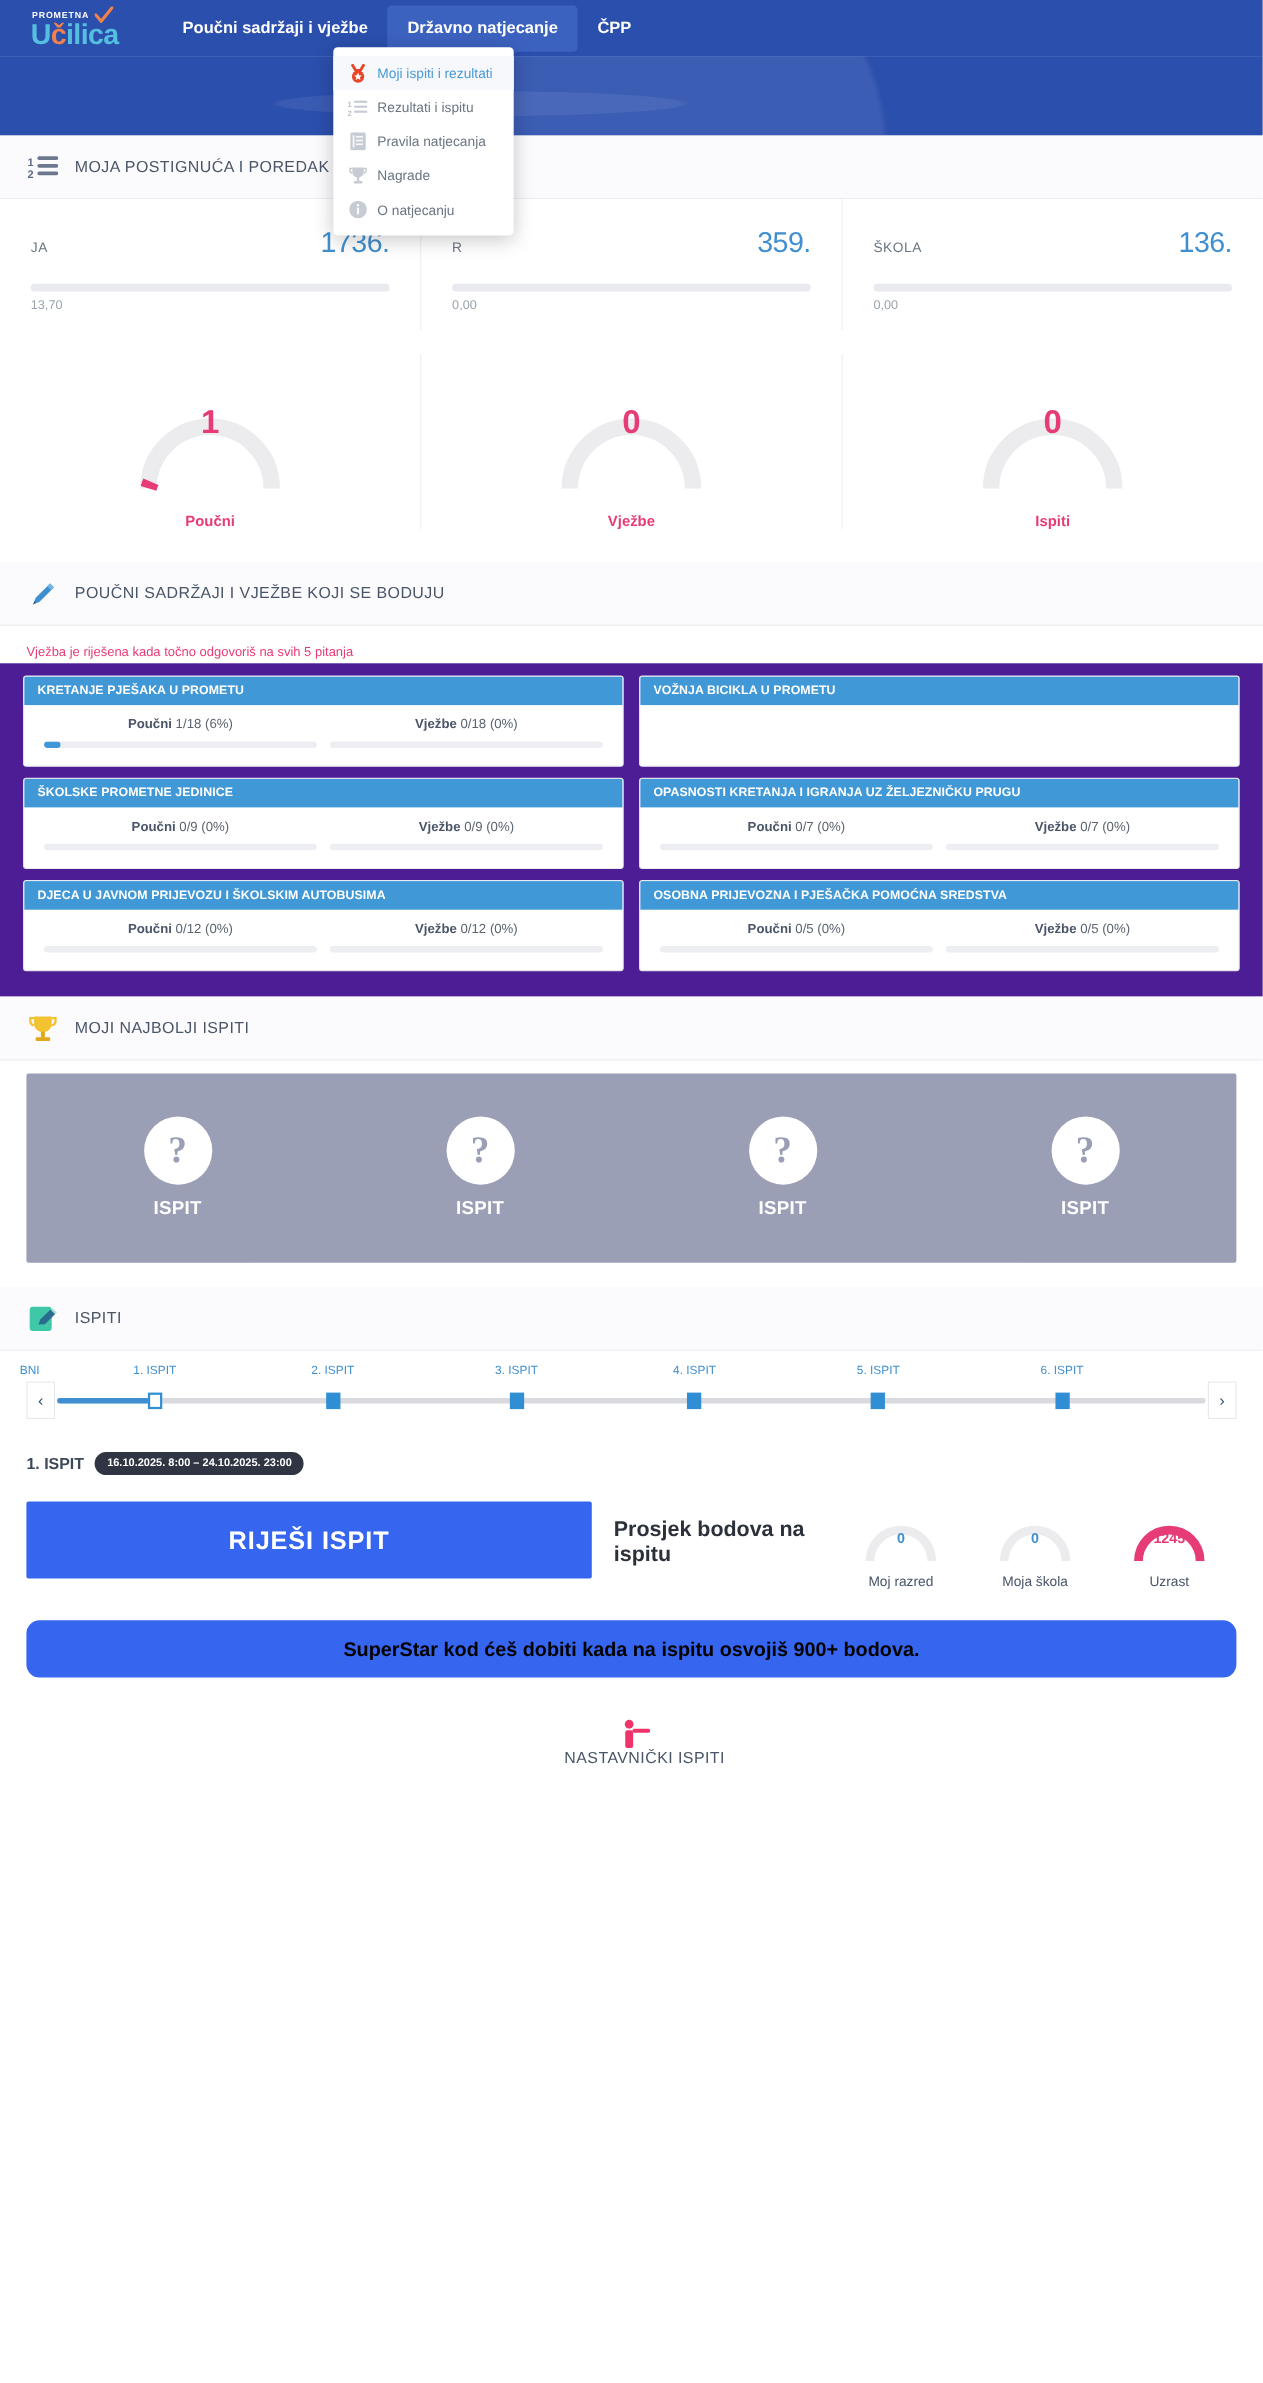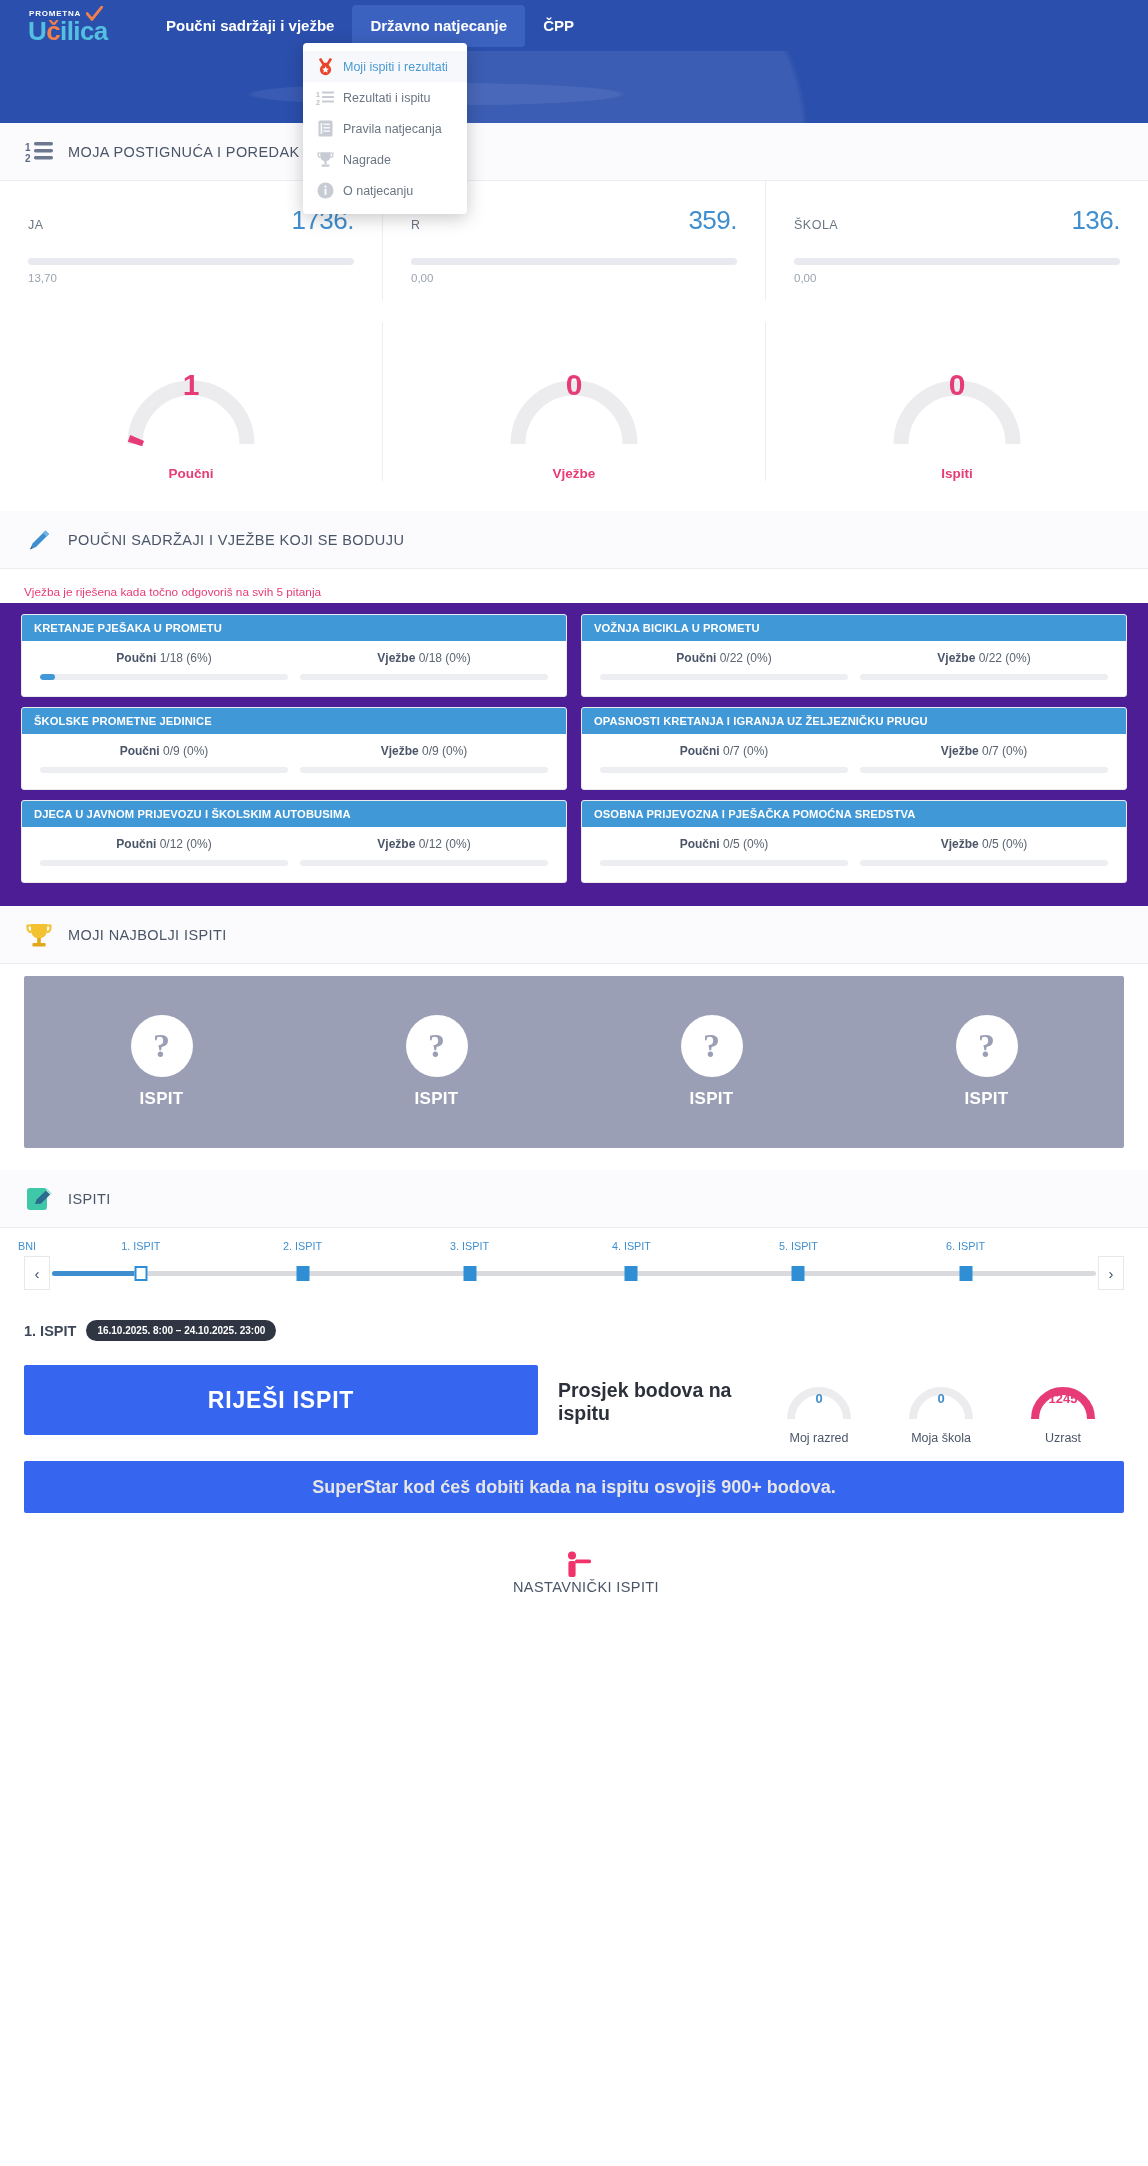--- a/index.html
+++ b/index.html
@@ -272,28 +272,28 @@
   .avg-gauges { display: flex; }
   .avg-cell { width: 122px; display: flex; flex-direction: column; align-items: center; }
   .avg-gwrap { position: relative; width: 88px; height: 58px; }
   .avg-num {
     position: absolute; left: 0; right: 0; top: 26px;
     text-align: center; font-size: 13px; font-weight: 700;
   }
   .avg-lbl { margin-top: 8px; font-size: 12.5px; color: #4a5568; }
 
   .superstar {
-    margin: 16px 24px 0 24px;
+    margin: 28px 24px 0 24px;
     height: 52px;
     background: #3666ef;
-    color: #e5e5e5;
+    color: #000000;
     font-size: 18px;
     font-weight: 700;
     display: flex; align-items: center; justify-content: center;
-    border-radius: 2px;
+    border-radius: 12px;
   }
 
   .bottom-head {
     display: flex; align-items: center;
     height: 62px; padding-left: 24px;
     margin-top: 36px;
     background: #fff;
     flex-direction: column;
   }
   .bottom-head .sico { width: 30px; height: 30px; margin-right: 14px; display:flex; align-items:center; justify-content:center; }
@@ -484,34 +484,20 @@
           <div class="card-metric"><b>Vježbe</b> <span class="frac">0/18 (0%)</span></div>
           <div class="card-pbar">
               <i style="width:0%"></i>
             </div>
         </div>
       </div>
     </div>
 
     <div class="card">
       <div class="card-head">VOŽNJA BICIKLA U PROMETU</div>
-      <div class="card-body">
-        <div class="card-col">
-          <div class="card-metric"><b>Poučni</b> <span class="frac">0/22 (0%)</span></div>
-          <div class="card-pbar">
-              <i style="width:0%"></i>
-            </div>
-        </div>
-        <div class="card-col">
-          <div class="card-metric"><b>Vježbe</b> <span class="frac">0/22 (0%)</span></div>
-          <div class="card-pbar">
-              <i style="width:0%"></i>
-            </div>
-        </div>
-      </div>
     </div>
 
     <div class="card">
       <div class="card-head">ŠKOLSKE PROMETNE JEDINICE</div>
       <div class="card-body">
         <div class="card-col">
           <div class="card-metric"><b>Poučni</b> <span class="frac">0/9 (0%)</span></div>
           <div class="card-pbar">
               <i style="width:0%"></i>
             </div>

